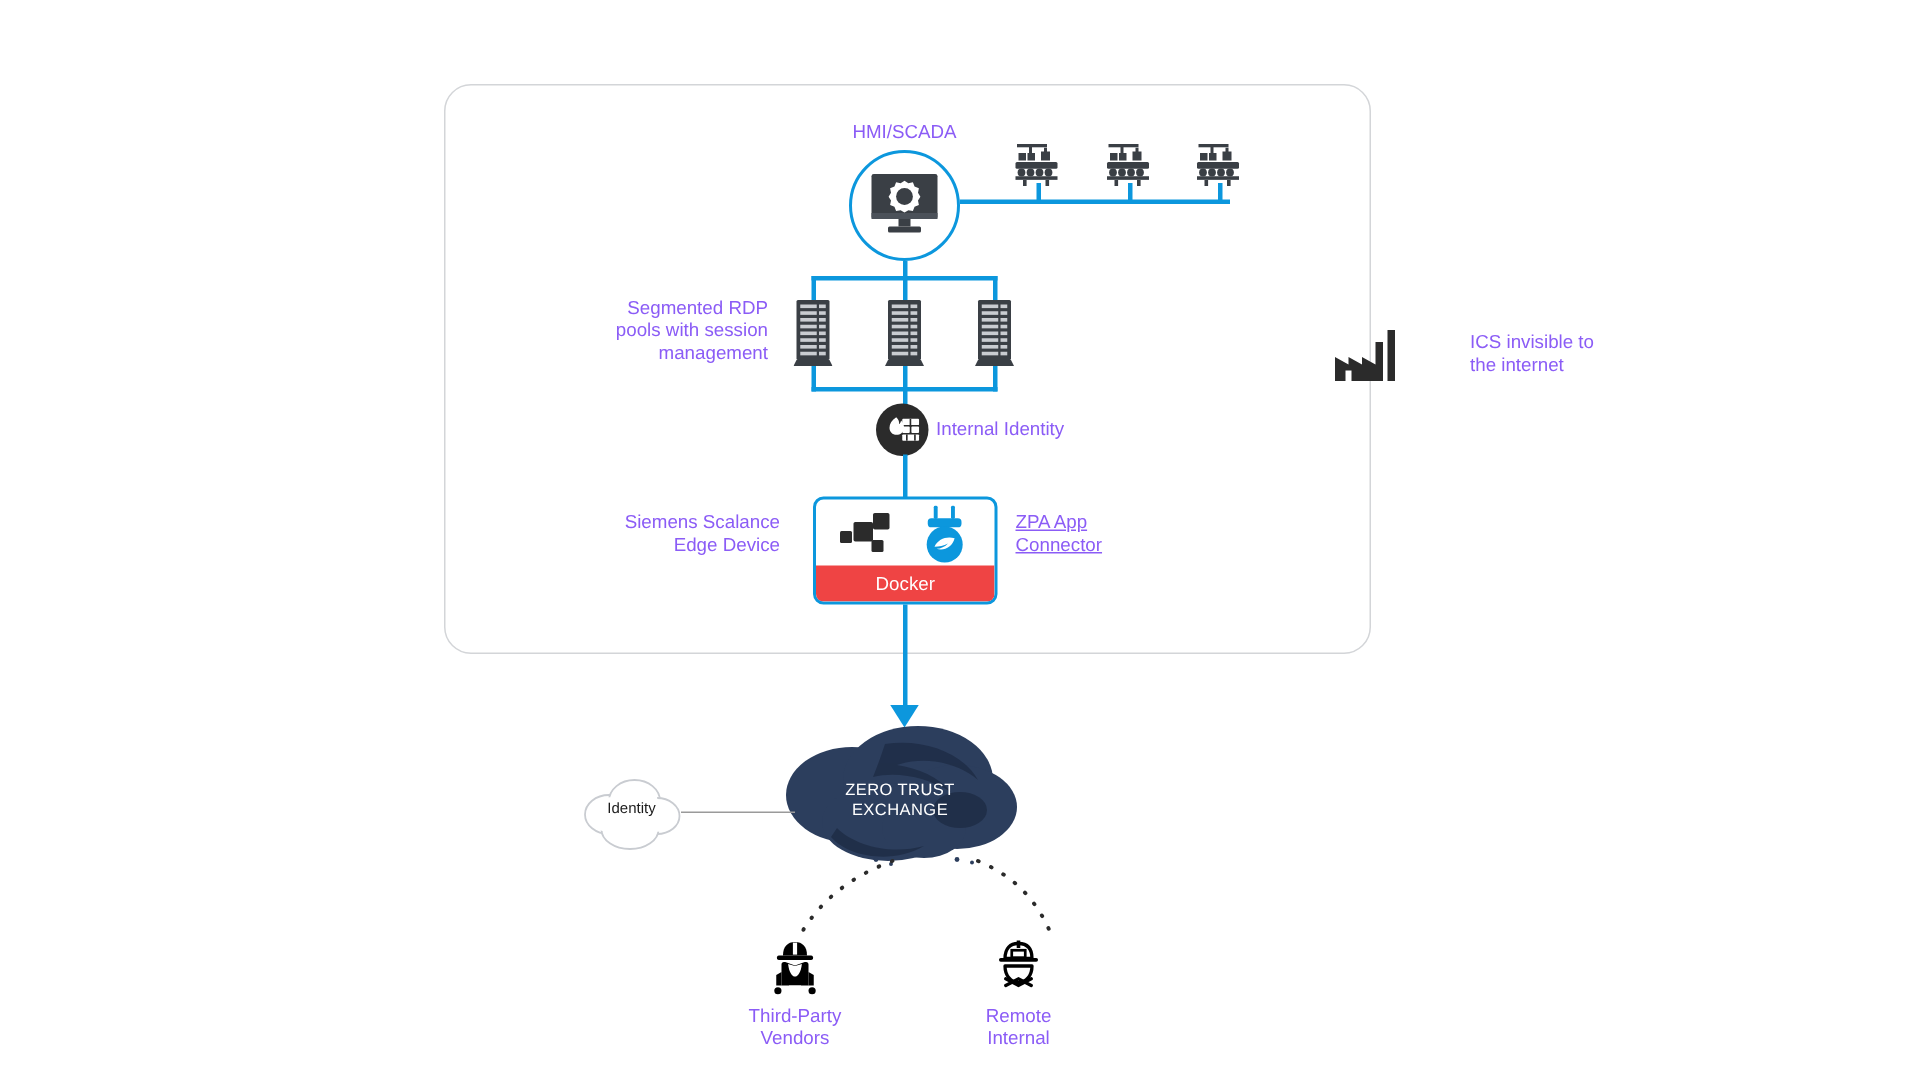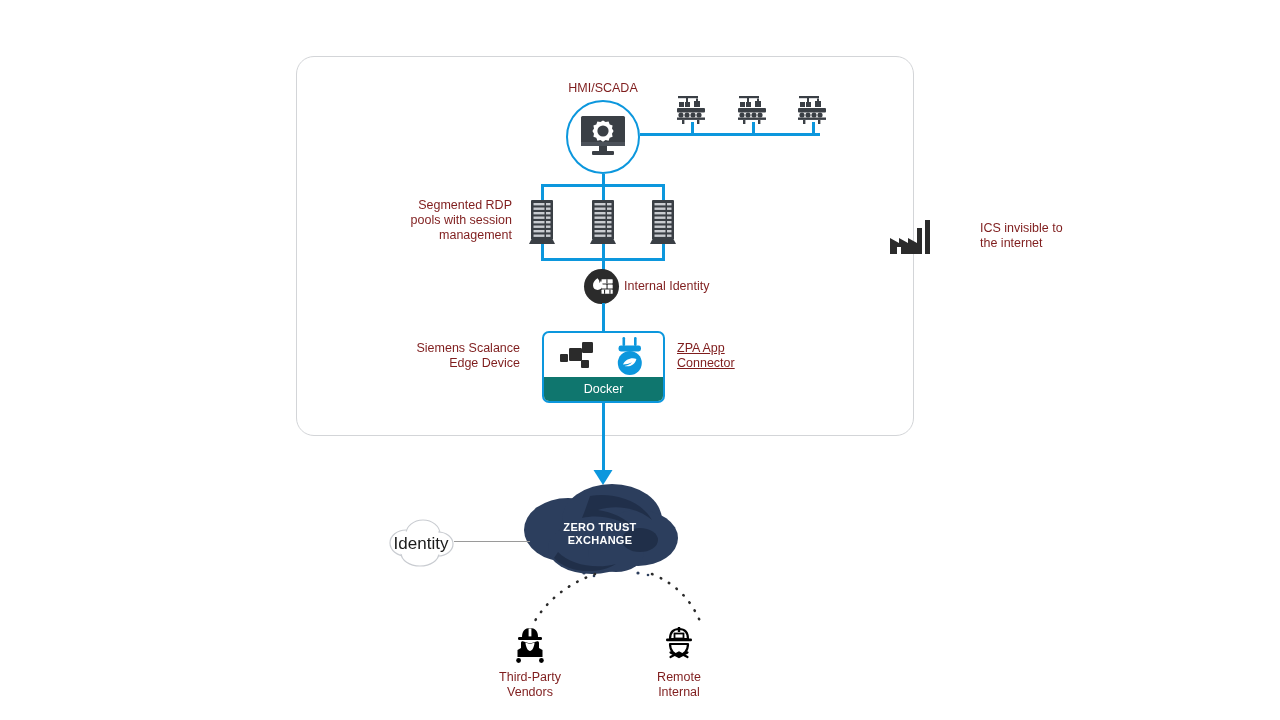--- a/index.html
+++ b/index.html
@@ -13,21 +13,21 @@
   #stage{position:absolute;left:0;top:0;width:1280px;height:720px;}
 
   
   .ot-boundary{
     position:absolute;left:296px;top:56px;width:618px;height:380px;
     border:1.6px solid #d3d5d8;border-radius:18px;background:transparent;
     box-sizing:border-box;
   }
 
   
-  .lbl{position:absolute;color:#7f1d1d;font-size:12.5px;line-height:15px;white-space:pre-line;}
+  .lbl{position:absolute;color:#8b5cf6;font-size:12.5px;line-height:15px;white-space:pre-line;}
   .lbl.r{text-align:right;}
   .lbl.c{text-align:center;}
   .lbl.l{text-align:left;}
 
   
   .ln{position:absolute;background:#0c97dd;}
   .vl{width:2.6px;}
   .hl{height:2.6px;}
 
   
@@ -52,39 +52,39 @@
   .fw-ico{position:absolute;left:590px;top:277px;width:24px;height:19px;}
 
   
   .docker-box{
     position:absolute;left:542px;top:331px;width:123px;height:72px;
     border:2.4px solid #0c97dd;border-radius:7px;background:#fff;
     box-sizing:border-box;overflow:hidden;
   }
   .docker-bar{
     position:absolute;left:0;bottom:0;width:100%;height:24px;
-    background:#0f766e;color:#fff;font-size:12.5px;
+    background:#ef4444;color:#fff;font-size:12.5px;
     display:flex;align-items:center;justify-content:center;
   }
   .sie-ico{position:absolute;left:560px;top:341px;width:40px;height:34px;}
   .zpa-ico{position:absolute;left:612px;top:337px;width:36px;height:40px;}
 
   
   .factory-ico{position:absolute;left:888px;top:220px;width:46px;height:36px;}
 
   
   .zte-cloud{position:absolute;left:520px;top:478px;width:160px;height:100px;}
   .zte-text{
     position:absolute;left:541px;top:521px;width:118px;text-align:center;
-    color:#ffffff;font-size:11px;font-weight:bold;line-height:13px;letter-spacing:.3px;
+    color:#ffffff;font-size:11px;font-weight:normal;line-height:13px;letter-spacing:.3px;
   }
   .id-cloud{position:absolute;left:386px;top:513px;width:70px;height:56px;}
   .id-text{
     position:absolute;left:386px;top:534px;width:70px;text-align:center;
-    color:#1b1b1b;font-size:17px;
+    color:#1b1b1b;font-size:10px;
   }
   .id-link{position:absolute;left:454px;top:541px;width:76px;height:1.2px;background:#9a9a9a;}
 
   
   .vendor-ico{position:absolute;left:512px;top:626px;width:36px;height:40px;}
   .worker-ico{position:absolute;left:662px;top:626px;width:34px;height:40px;}
   .dots{position:absolute;}
 </style>
 </head>
 <body>

